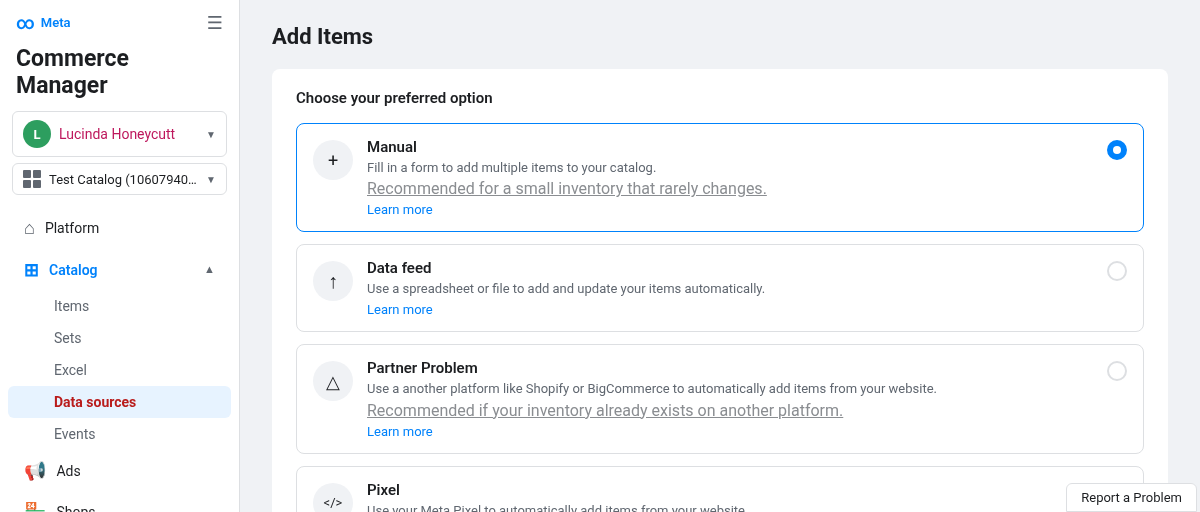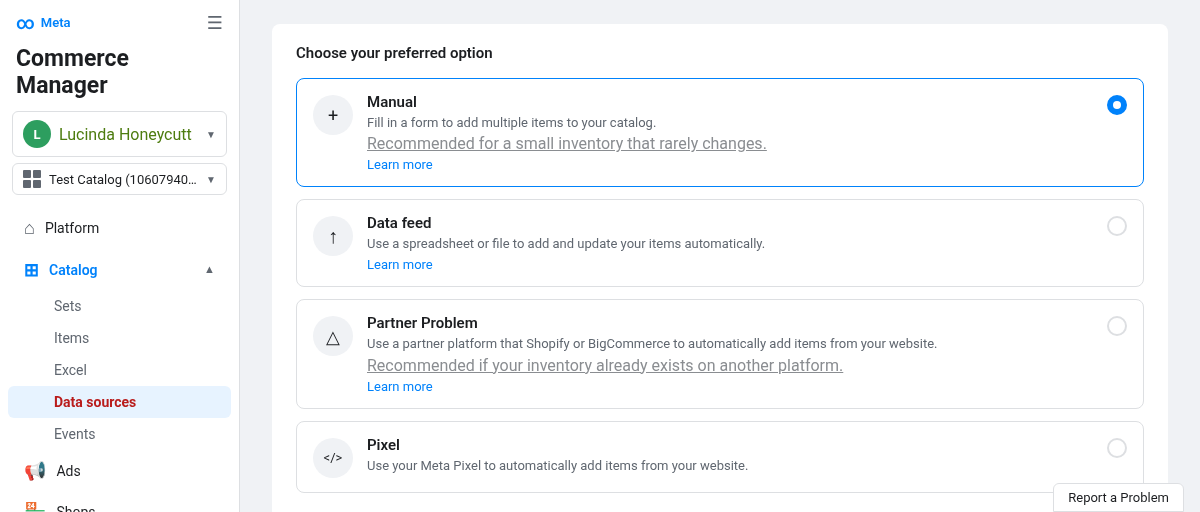--- a/index.html
+++ b/index.html
@@ -8,21 +8,21 @@
     
     .sidebar { width: 240px; min-width: 240px; background: #fff; display: flex; flex-direction: column; border-right: 1px solid #dddfe2; height: 512px; }
     .sidebar-header { padding: 12px 16px; display: flex; align-items: center; justify-content: space-between; }
     .meta-logo { display: flex; align-items: center; gap: 6px; font-weight: 600; font-size: 13px; color: #0082fb; }
     .meta-logo-icon { font-size: 18px; color: #0082fb; }
     .hamburger { font-size: 18px; color: #606770; cursor: pointer; }
     .app-title { padding: 0 16px 12px; font-size: 23px; font-weight: 700; color: #1c1e21; }
 
     .user-selector { margin: 0 12px 6px; padding: 8px 10px; border: 1px solid #dddfe2; border-radius: 6px; display: flex; align-items: center; gap: 8px; cursor: pointer; background: #fff; }
     .user-avatar { width: 28px; height: 28px; border-radius: 50%; background: #2d9e5f; color: #fff; display: flex; align-items: center; justify-content: center; font-weight: 700; font-size: 13px; flex-shrink: 0; }
-    .user-name { font-size: 16px; color: #4d7c0f; flex: 1; overflow: hidden; text-overflow: ellipsis; white-space: nowrap; }
+    .user-name { font-size: 14px; color: #be185d; flex: 1; overflow: hidden; text-overflow: ellipsis; white-space: nowrap; }
     .chevron-down { font-size: 10px; color: #606770; }
 
     .catalog-selector { margin: 0 12px 12px; padding: 6px 10px; border: 1px solid #dddfe2; border-radius: 6px; display: flex; align-items: center; gap: 8px; cursor: pointer; background: #fff; }
     .grid-icon { display: grid; grid-template-columns: 1fr 1fr; gap: 2px; width: 18px; height: 18px; }
     .grid-icon span { background: #606770; border-radius: 1px; }
     .catalog-name { font-size: 13px; color: #1c1e21; flex: 1; overflow: hidden; text-overflow: ellipsis; white-space: nowrap; }
 
     .nav-item { display: flex; align-items: center; gap: 10px; padding: 10px 16px; cursor: pointer; color: #1c1e21; font-size: 14px; border-radius: 6px; margin: 0 8px; }
     .nav-item.active { color: #0082fb; font-weight: 600; }
     .nav-icon { font-size: 18px; color: #606770; }
@@ -46,21 +46,21 @@
     .option-content { flex: 1; }
     .option-title { font-size: 15px; font-weight: 600; color: #1c1e21; margin-bottom: 3px; }
     .option-desc { font-size: 13px; color: #606770; line-height: 1.4; }
     .option-rec { font-size: 16px; color: #8a8d91; margin-top: 2px; text-decoration: underline; }
     .option-link { font-size: 13px; color: #0082fb; cursor: pointer; display: inline-block; margin-top: 4px; }
     .option-radio { width: 20px; height: 20px; border-radius: 50%; border: 2px solid #dddfe2; flex-shrink: 0; margin-top: 2px; display: flex; align-items: center; justify-content: center; }
     .option-radio.selected { background: #0082fb; border-color: #0082fb; }
     .option-radio.selected::after { content: ''; width: 8px; height: 8px; border-radius: 50%; background: #fff; }
 
     
-    .report-problem { position: fixed; bottom: 0; right: 16px; background: #fff; border: 1px solid #dddfe2; border-radius: 6px 6px 0 0; padding: 6px 14px; font-size: 13px; color: #1c1e21; cursor: pointer; }
+    .report-problem { position: fixed; bottom: 0; right: 3px; background: #fff; border: 1px solid #dddfe2; border-radius: 6px 6px 0 0; padding: 6px 14px; font-size: 13px; color: #1c1e21; cursor: pointer; }
   </style>
 </head>
 <body>
 
 <div class="sidebar">
   <div class="sidebar-header">
     <div class="meta-logo">
       <span class="meta-logo-icon">∞</span>
       <span>Meta</span>
     </div>
@@ -92,24 +92,24 @@
   </div>
 
   <div class="nav-item active">
     <span class="nav-icon">⊞</span>
     <span>Catalog</span>
     <span class="nav-expand">▲</span>
   </div>
 
   <div class="nav-sub">
     <div class="nav-sub-item">
-      <span>Sets</span>
+      <span>Items</span>
     </div>
     <div class="nav-sub-item">
-      <span>Items</span>
+      <span>Sets</span>
     </div>
     <div class="nav-sub-item">
       <span>Excel</span>
     </div>
     <div class="nav-sub-item active">
       <span>Data sources</span>
     </div>
     <div class="nav-sub-item">
       <span>Events</span>
     </div>
@@ -126,20 +126,21 @@
   </div>
 
   <div class="nav-item">
     
     
   </div>
 
 </div>
 
 <div class="main">
+  <div class="page-title">Add Items</div>
 
   <div class="card">
     <div class="card-subtitle">Choose your preferred option</div>
 
     <div class="option-card selected">
       <div class="option-icon">+</div>
       <div class="option-content">
         <div class="option-title">Manual</div>
         <div class="option-desc">Fill in a form to add multiple items to your catalog.</div>
         <div class="option-rec">Recommended for a small inventory that rarely changes.</div>
@@ -155,21 +156,21 @@
         <div class="option-desc">Use a spreadsheet or file to add and update your items automatically.</div>
         <a class="option-link">Learn more</a>
       </div>
       <div class="option-radio"></div>
     </div>
 
     <div class="option-card">
       <div class="option-icon">△</div>
       <div class="option-content">
         <div class="option-title">Partner Problem</div>
-        <div class="option-desc">Use a partner platform that Shopify or BigCommerce to automatically add items from your website.</div>
+        <div class="option-desc">Use a another platform like Shopify or BigCommerce to automatically add items from your website.</div>
         <div class="option-rec">Recommended if your inventory already exists on another platform.</div>
         <a class="option-link">Learn more</a>
       </div>
       <div class="option-radio"></div>
     </div>
 
     <div class="option-card">
       <div class="option-icon" style="font-size:13px;">&lt;/&gt;</div>
       <div class="option-content">
         <div class="option-title">Pixel</div>

